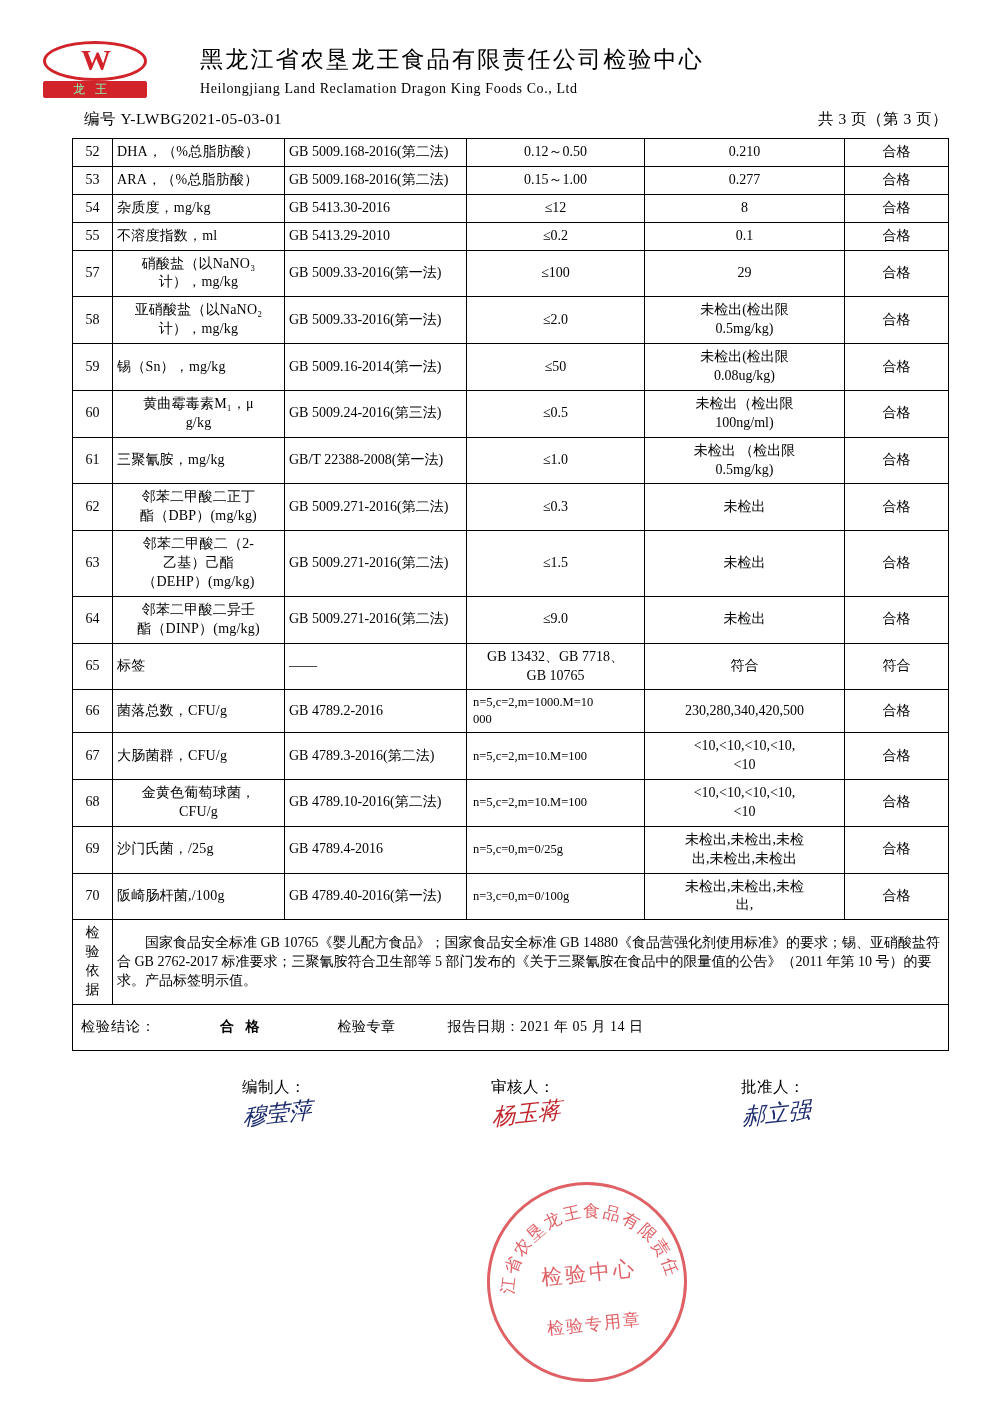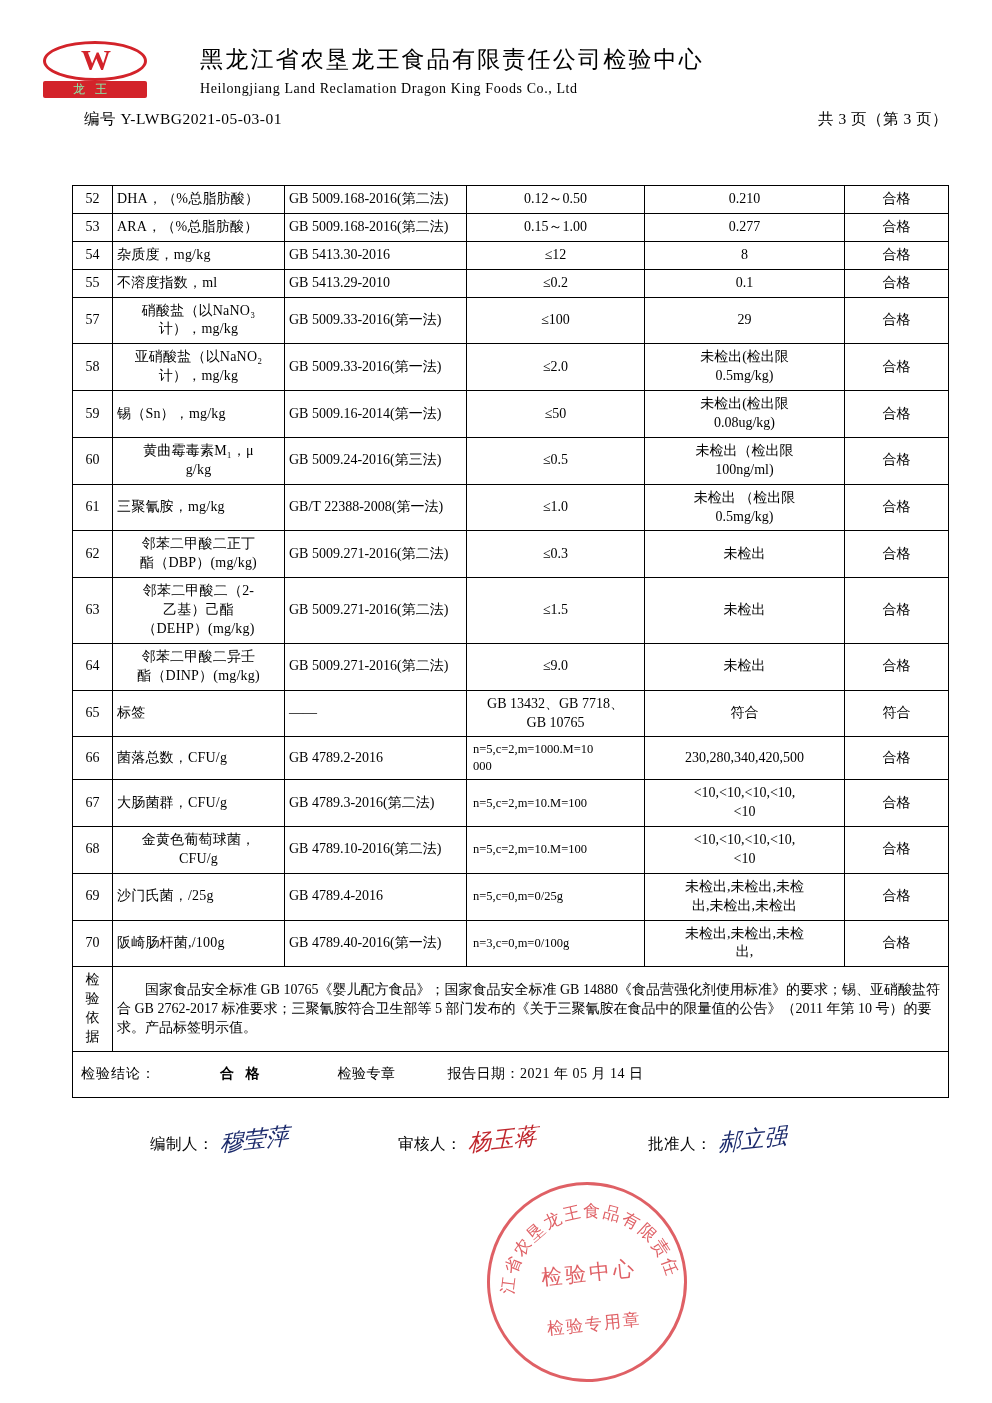--- a/index.html
+++ b/index.html
@@ -100,21 +100,20 @@
   }
   .meta-no { font-family: "Liberation Serif", serif; }
   .meta-pages { font-family: "Liberation Serif", serif; }
 
   
   .tbl-wrap { padding: 0 44px 0 72px; }
   table.main {
     width: 876px;
     border-collapse: collapse;
     table-layout: fixed;
-    margin-top: 47px;
   }
   table.main td {
     border: 1px solid #000;
     padding: 4px 4px;
     vertical-align: middle;
     font-size: 14px;
     line-height: 1.35;
   }
   col.c-no    { width: 40px; }
   col.c-item  { width: 172px; }
@@ -164,21 +163,22 @@
 
   
   .sign-row {
     display: flex;
     padding: 26px 44px 0 150px;
     font-size: 15.5px;
   }
   .sign-cell {
     position: relative;
     display: flex;
-    align-items: flex-end;
+    align-items: center;
+    flex-direction: column;
   }
   .sign-cell.s1 { width: 248px; }
   .sign-cell.s2 { width: 250px; }
   .sign-cell.s3 { width: 250px; }
   .sign-label { letter-spacing: 0.5px; }
   .sig {
     font-family: "Liberation Serif", serif;
     color: #1b2a6b;
     font-size: 23px;
     font-style: italic;

